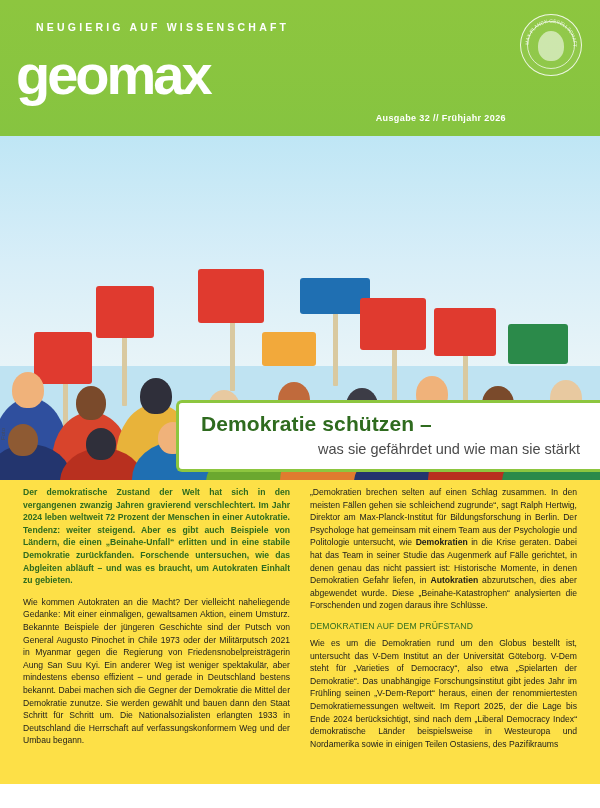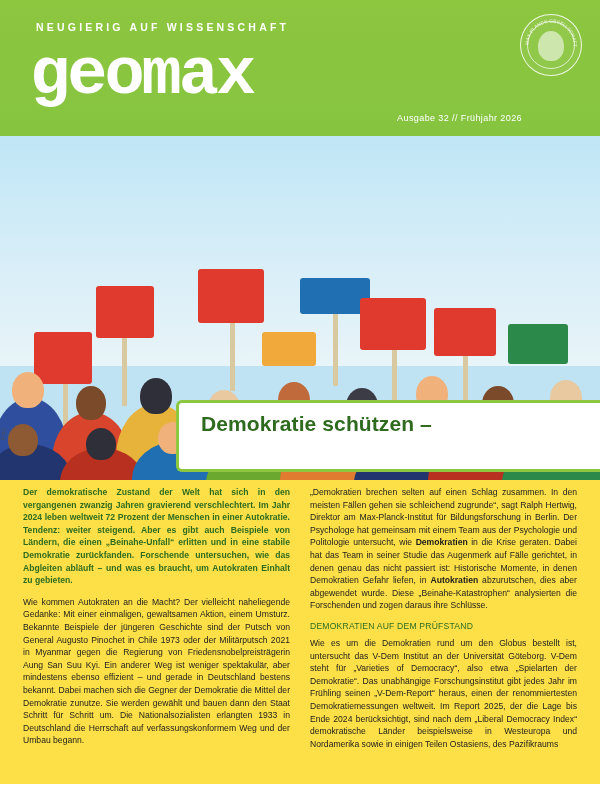--- a/index.html
+++ b/index.html
@@ -31,35 +31,35 @@
     position: absolute;
     left: 36px;
     top: 21px;
     font-size: 10.5px;
     letter-spacing: 3.2px;
     font-weight: bold;
     color: #ffffff;
   }
   .wordmark {
     position: absolute;
-    left: 30px;
+    left: 16px;
     top: 32px;
-    font-size: 67px;
+    font-size: 56px;
     line-height: 86px;
     font-weight: bold;
     color: #ffffff;
     letter-spacing: -3px;
-    font-family: Liberation Mono, monospace;
+    font-family: Liberation Sans, sans-serif;
   }
   .issue {
     position: absolute;
-    right: 78px;
+    right: 94px;
     top: 113px;
     font-size: 9px;
-    font-weight: normal;
+    font-weight: bold;
     color: #ffffff;
     letter-spacing: 0.4px;
   }
   .mpg-seal {
     position: absolute;
     right: 18px;
     top: 14px;
     width: 62px;
     height: 62px;
     border-radius: 50%;
@@ -274,20 +274,21 @@
     <div class="body-sh" style="left:428px; top:306px; width:86px; height:62px; background:#b8301f;"></div>
     <div class="head" style="left:454px; top:286px; width:30px; height:32px; background:#8e5a33;"></div>
     <div class="body-sh" style="left:502px; top:312px; width:90px; height:56px; background:#2b8a4a;"></div>
     <div class="head" style="left:530px; top:292px; width:30px; height:32px; background:#2f2f3a;"></div>
 
     <div class="hero-credit">Foto</div>
   </div>
 
   <div class="titleblock">
     <div class="title-main">Demokratie schützen –</div>
+    <div class="title-sub">was sie gefährdet und wie man sie stärkt</div>
   </div>
 
   <div class="body">
     <div class="cols">
       <p class="lead">Der demokratische Zustand der Welt hat sich in den vergangenen zwanzig Jahren gravierend verschlechtert. Im Jahr 2024 leben weltweit 72 Prozent der Menschen in einer Autokratie. Tendenz: weiter steigend. Aber es gibt auch Beispiele von Ländern, die einen „Beinahe-Unfall“ erlitten und in eine stabile Demokratie zurückfanden. Forschende untersuchen, wie das Abgleiten abläuft – und was es braucht, um Autokraten Einhalt zu gebieten.</p>
       <p class="txt">Wie kommen Autokraten an die Macht? Der vielleicht naheliegende Gedanke: Mit einer einmaligen, gewaltsamen Aktion, einem Umsturz. Bekannte Beispiele der jüngeren Geschichte sind der Putsch von General Augusto Pinochet in Chile 1973 oder der Militärputsch 2021 in Myanmar gegen die Regierung von Friedensnobelpreisträgerin Aung San Suu Kyi. Ein anderer Weg ist weniger spektakulär, aber mindestens ebenso effizient – und gerade in Deutschland bestens bekannt. Dabei machen sich die Gegner der Demokratie die Mittel der Demokratie zunutze. Sie werden gewählt und bauen dann den Staat Schritt für Schritt um. Die Nationalsozialisten erlangten 1933 in Deutschland die Herrschaft auf verfassungskonformem Weg und der Umbau begann.</p>
       <p class="txt"><span>„Demokratien brechen selten auf einen Schlag zusammen. In den meisten Fällen gehen sie schleichend zugrunde“, sagt Ralph Hertwig, Direktor am Max-Planck-Institut für Bildungsforschung in Berlin. Der Psychologe hat gemeinsam mit einem Team aus der Psychologie und Politologie untersucht, wie </span><b class="hl">Demokratien</b><span> in die Krise geraten. Dabei hat das Team in seiner Studie das Augenmerk auf Fälle gerichtet, in denen genau das nicht passiert ist: Historische Momente, in denen Demokratien Gefahr liefen, in </span><b class="hl">Autokratien</b><span> abzurutschen, dies aber abgewendet wurde. Diese „Beinahe-Katastrophen“ analysierten die Forschenden und zogen daraus ihre Schlüsse.</span></p>
       <h2 class="sub">DEMOKRATIEN AUF DEM PRÜFSTAND</h2>
       <p class="txt">Wie es um die Demokratien rund um den Globus bestellt ist, untersucht das V-Dem Institut an der Universität Göteborg. V-Dem steht für „Varieties of Democracy“, also etwa „Spielarten der Demokratie“. Das unabhängige Forschungsinstitut gibt jedes Jahr im Frühling seinen „V-Dem-Report“ heraus, einen der renommiertesten Demokratiemessungen weltweit. Im Report 2025, der die Lage bis Ende 2024 berücksichtigt, sind nach dem „Liberal Democracy Index“ demokratische Länder beispielsweise in Westeuropa und Nordamerika sowie in einigen Teilen Ostasiens, des Pazifikraums</p>
     </div>

